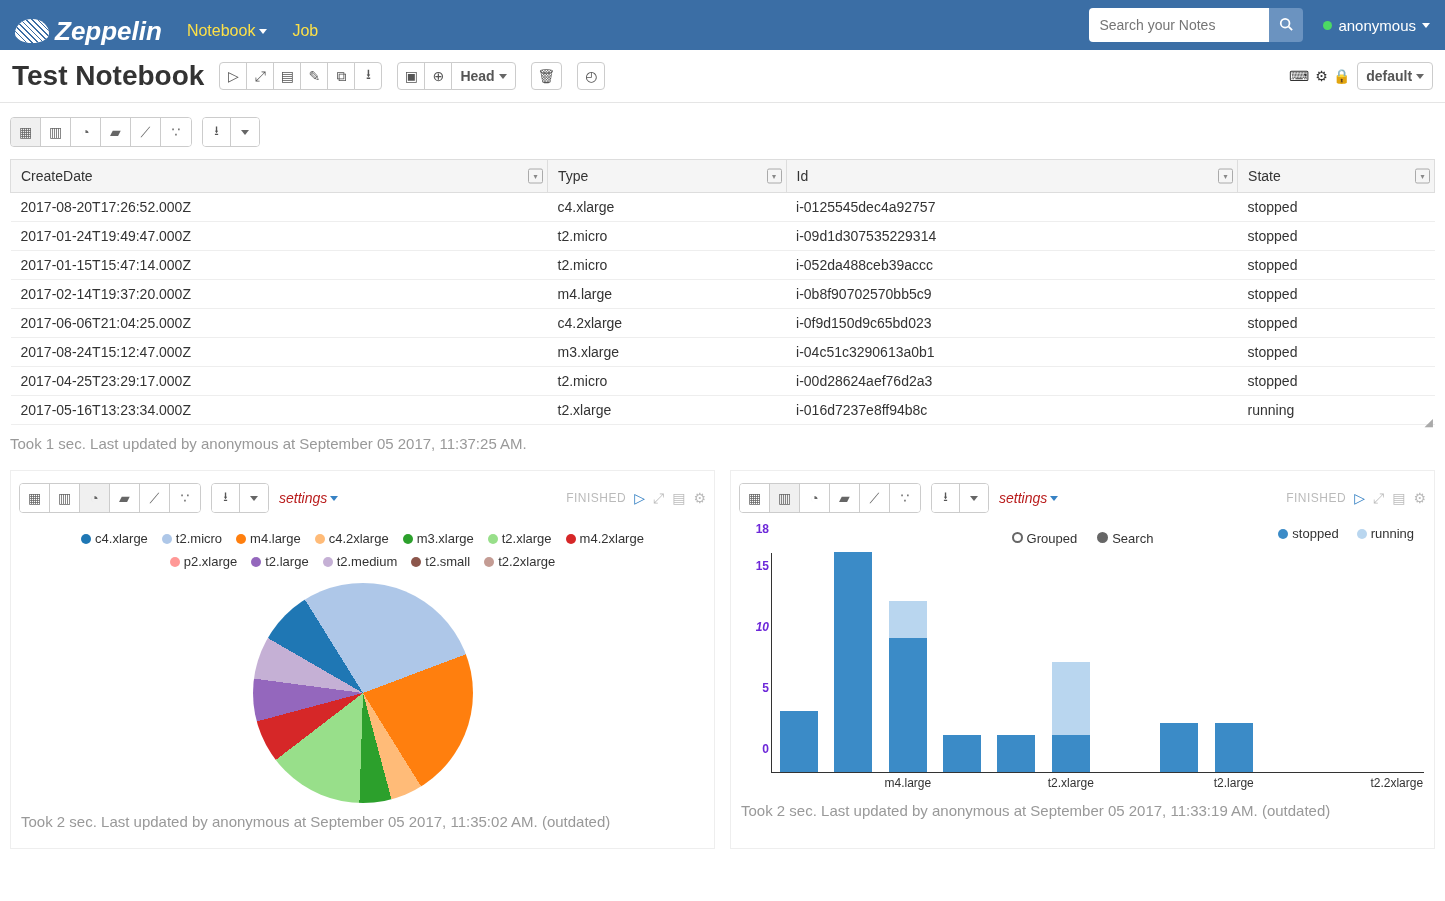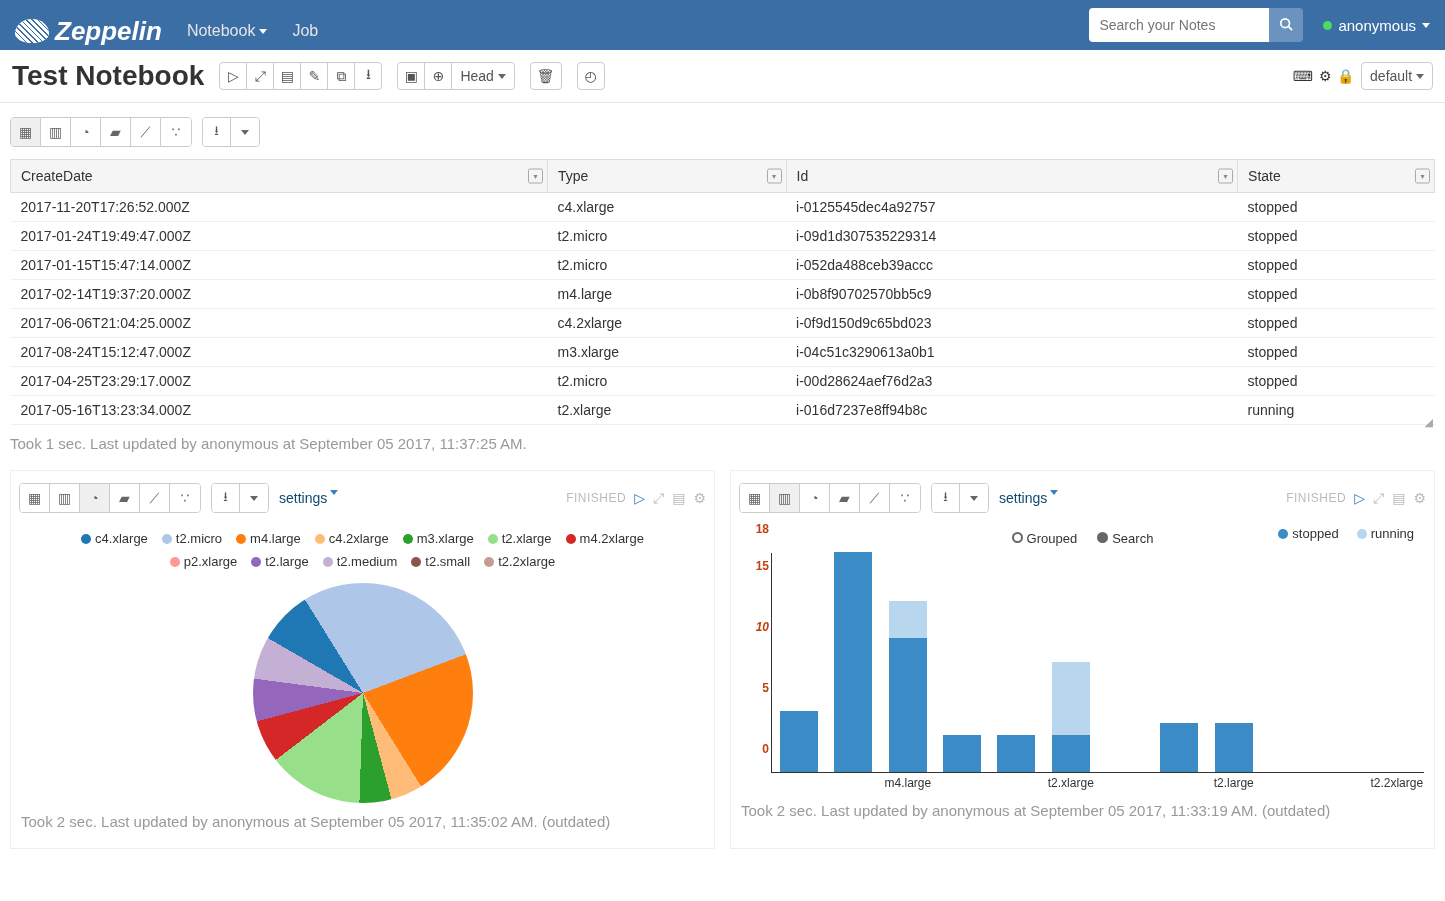--- a/index.html
+++ b/index.html
@@ -4,56 +4,56 @@
   <style>
     * { box-sizing: border-box; margin: 0; padding: 0; }
     body { font-family: -apple-system, Helvetica, Arial, sans-serif; font-size: 14px; color: #333; background: #fff; }
 
     
     .navbar { background: #3b6ea5; height: 50px; display: flex; align-items: center; padding: 0 15px; justify-content: space-between; }
     .navbar-left { display: flex; align-items: center; gap: 25px; margin-top: 12px; }
     .logo { color:#fff; font-weight:700; font-size:26px; font-style:italic; display:flex; align-items:center; gap:6px; }
     .logo-shape { width:34px; height:24px; background:#fff; border-radius: 50% 50% 50% 50% / 60% 60% 40% 40%; position:relative; overflow:hidden; }
     .logo-shape::after { content:''; position:absolute; inset:0; background: repeating-linear-gradient(45deg, #3b6ea5 0 1px, transparent 1px 4px); }
-    .nav-link { color:#e5e5e5; font-size:16px; text-decoration:none; display:flex; align-items:center; gap:4px; }
+    .nav-link { color:#fde047; font-size:16px; text-decoration:none; display:flex; align-items:center; gap:4px; }
     .caret { width:0; height:0; border-left:4px solid transparent; border-right:4px solid transparent; border-top:5px solid #fff; }
     .caret-dark { border-top-color:#666; }
     .navbar-right { display:flex; align-items:center; }
     .search-group { display:flex; margin-right:20px; }
     .search-input { width:180px; height:34px; padding:0 10px; border:none; border-radius:4px 0 0 4px; font-size:14px; }
     .search-btn { width:34px; height:34px; background:#6b93c0; border:none; border-radius:0 4px 4px 0; display:flex; align-items:center; justify-content:center; color:#fff; }
     .user-menu { color:#fff; display:flex; align-items:center; gap:6px; font-size:15px; }
     .user-dot { width:9px; height:9px; border-radius:50%; background:#4cd964; }
 
     
     .titlebar { display:flex; align-items:center; padding:10px 12px; border-bottom:1px solid #e5e5e5; justify-content:space-between; }
     .titlebar-left { display:flex; align-items:center; gap:15px; flex-wrap:wrap; }
     .nb-title { font-size:28px; font-weight:700; }
     .btn-group { display:flex; }
     .btn { border:1px solid #ccc; background:#fff; height:28px; min-width:28px; display:flex; align-items:center; justify-content:center; font-size:13px; color:#555; padding:0 6px; }
     .btn-group .btn:not(:first-child){ margin-left:-1px; }
     .btn-group .btn:first-child{ border-radius:4px 0 0 4px; }
     .btn-group .btn:last-child{ border-radius:0 4px 4px 0; }
     .btn-single { border-radius:4px; }
-    .btn-text { font-size:14px; padding:0 8px; }
+    .btn-text { font-size:14px; padding:0 8px;font-weight:bold; }
     .titlebar-right { display:flex; align-items:center; gap:6px; }
 
     
     .content { padding:10px; }
 
     
     .para-toolbar { display:flex; align-items:center; gap:10px; padding:4px 0; }
     .chart-tabs { display:flex; border:1px solid #ccc; border-radius:4px; overflow:hidden; }
     .chart-tab { width:30px; height:28px; display:flex; align-items:center; justify-content:center; border-right:1px solid #ccc; background:#fff; color:#666; }
     .chart-tab:last-child { border-right:none; }
     .chart-tab.active { background:#f0f0f0; }
     .download-group { display:flex; border:1px solid #ccc; border-radius:4px; overflow:hidden; }
     .download-group .btn { border:none; height:28px; }
     .download-group .btn:first-child { border-right:1px solid #ccc; }
-    .settings-link { color:#0c4a6e; font-size:14px; display:flex; align-items:flex-start; gap:3px; }
+    .settings-link { color:#b91c1c; font-size:14px; display:flex; align-items:center; gap:3px;font-style:italic; }
 
     table.data { width:100%; border-collapse:collapse; margin-top:8px; }
     table.data th { background:#f5f5f5; text-align:left; padding:8px 10px; border:1px solid #ddd; font-weight:400; position:relative; }
     table.data td { padding:6px 10px; border-bottom:1px solid #eee; }
     .filter-box { position:absolute; right:4px; top:50%; transform:translateY(-50%); width:15px; height:15px; border:1px solid #aaa; border-radius:2px; display:flex; align-items:center; justify-content:center; font-size:8px; color:#888; }
     .table-wrap { max-height:280px; overflow:hidden; position:relative; }
     .resize-handle { position:absolute; right:2px; bottom:2px; color:#aaa; font-size:11px; }
 
     .status-line { font-size:15px; color:#999; padding:4px 0 8px; }
 
@@ -73,21 +73,21 @@
     .pie { width:220px; height:220px; border-radius:50%; }
 
     
     .bar-options { display:flex; gap:20px; justify-content:center; font-size:13px; }
     .radio { width:11px; height:11px; border-radius:50%; border:2px solid #666; display:inline-block; margin-right:4px; }
     .radio.sel { background:#666; }
     .bar-legend { display:flex; gap:18px; justify-content:flex-end; font-size:13px; padding-right:10px; margin-bottom:2px; margin-top:-20px; }
 
     .bar-chart { position:relative; height:230px; display:flex; align-items:flex-end; padding-left:30px; }
     .y-axis { position:absolute; left:0; top:0; height:220px; width:28px; }
-    .y-tick { position:absolute; left:0; width:28px; text-align:right; font-size:12px; transform:translateY(-50%); color:#c2410c; font-weight:700; }
+    .y-tick { position:absolute; left:0; width:28px; text-align:right; font-size:12px; transform:translateY(-50%); color:#6d28d9; font-weight:700; }
     .bars-area { flex:1; height:220px; border-left:1px solid #333; border-bottom:1px solid #333; position:relative; display:flex; align-items:flex-end; }
     .bar-group { flex:1; display:flex; justify-content:center; gap:2px; height:100%; align-items:flex-end; position:relative; }
     .bar-rect { width:38px; display:flex; flex-direction:column; justify-content:flex-end; }
     .seg { width:100%; }
     .x-label { position:absolute; top:100%; left:50%; transform:translateX(-50%); font-size:12px; padding-top:4px; white-space:nowrap; }
 
     
     .ico { font-size:14px; }
   </style>
 </head>
@@ -214,21 +214,21 @@
         <thead>
             <tr id="thead-row">
               <th>CreateDate<span class="filter-box">▾</span></th>
               <th>Type<span class="filter-box">▾</span></th>
               <th>Id<span class="filter-box">▾</span></th>
               <th>State<span class="filter-box">▾</span></th>
             </tr>
           </thead>
         <tbody id="tbody">
             <tr>
-              <td>2017-11-20T17:26:52.000Z</td>
+              <td>2017-08-20T17:26:52.000Z</td>
               <td>c4.xlarge</td>
               <td>i-0125545dec4a92757</td>
               <td>stopped</td>
             </tr>
             <tr>
               <td>2017-01-24T19:49:47.000Z</td>
               <td>t2.micro</td>
               <td>i-09d1d307535229314</td>
               <td>stopped</td>
             </tr>

